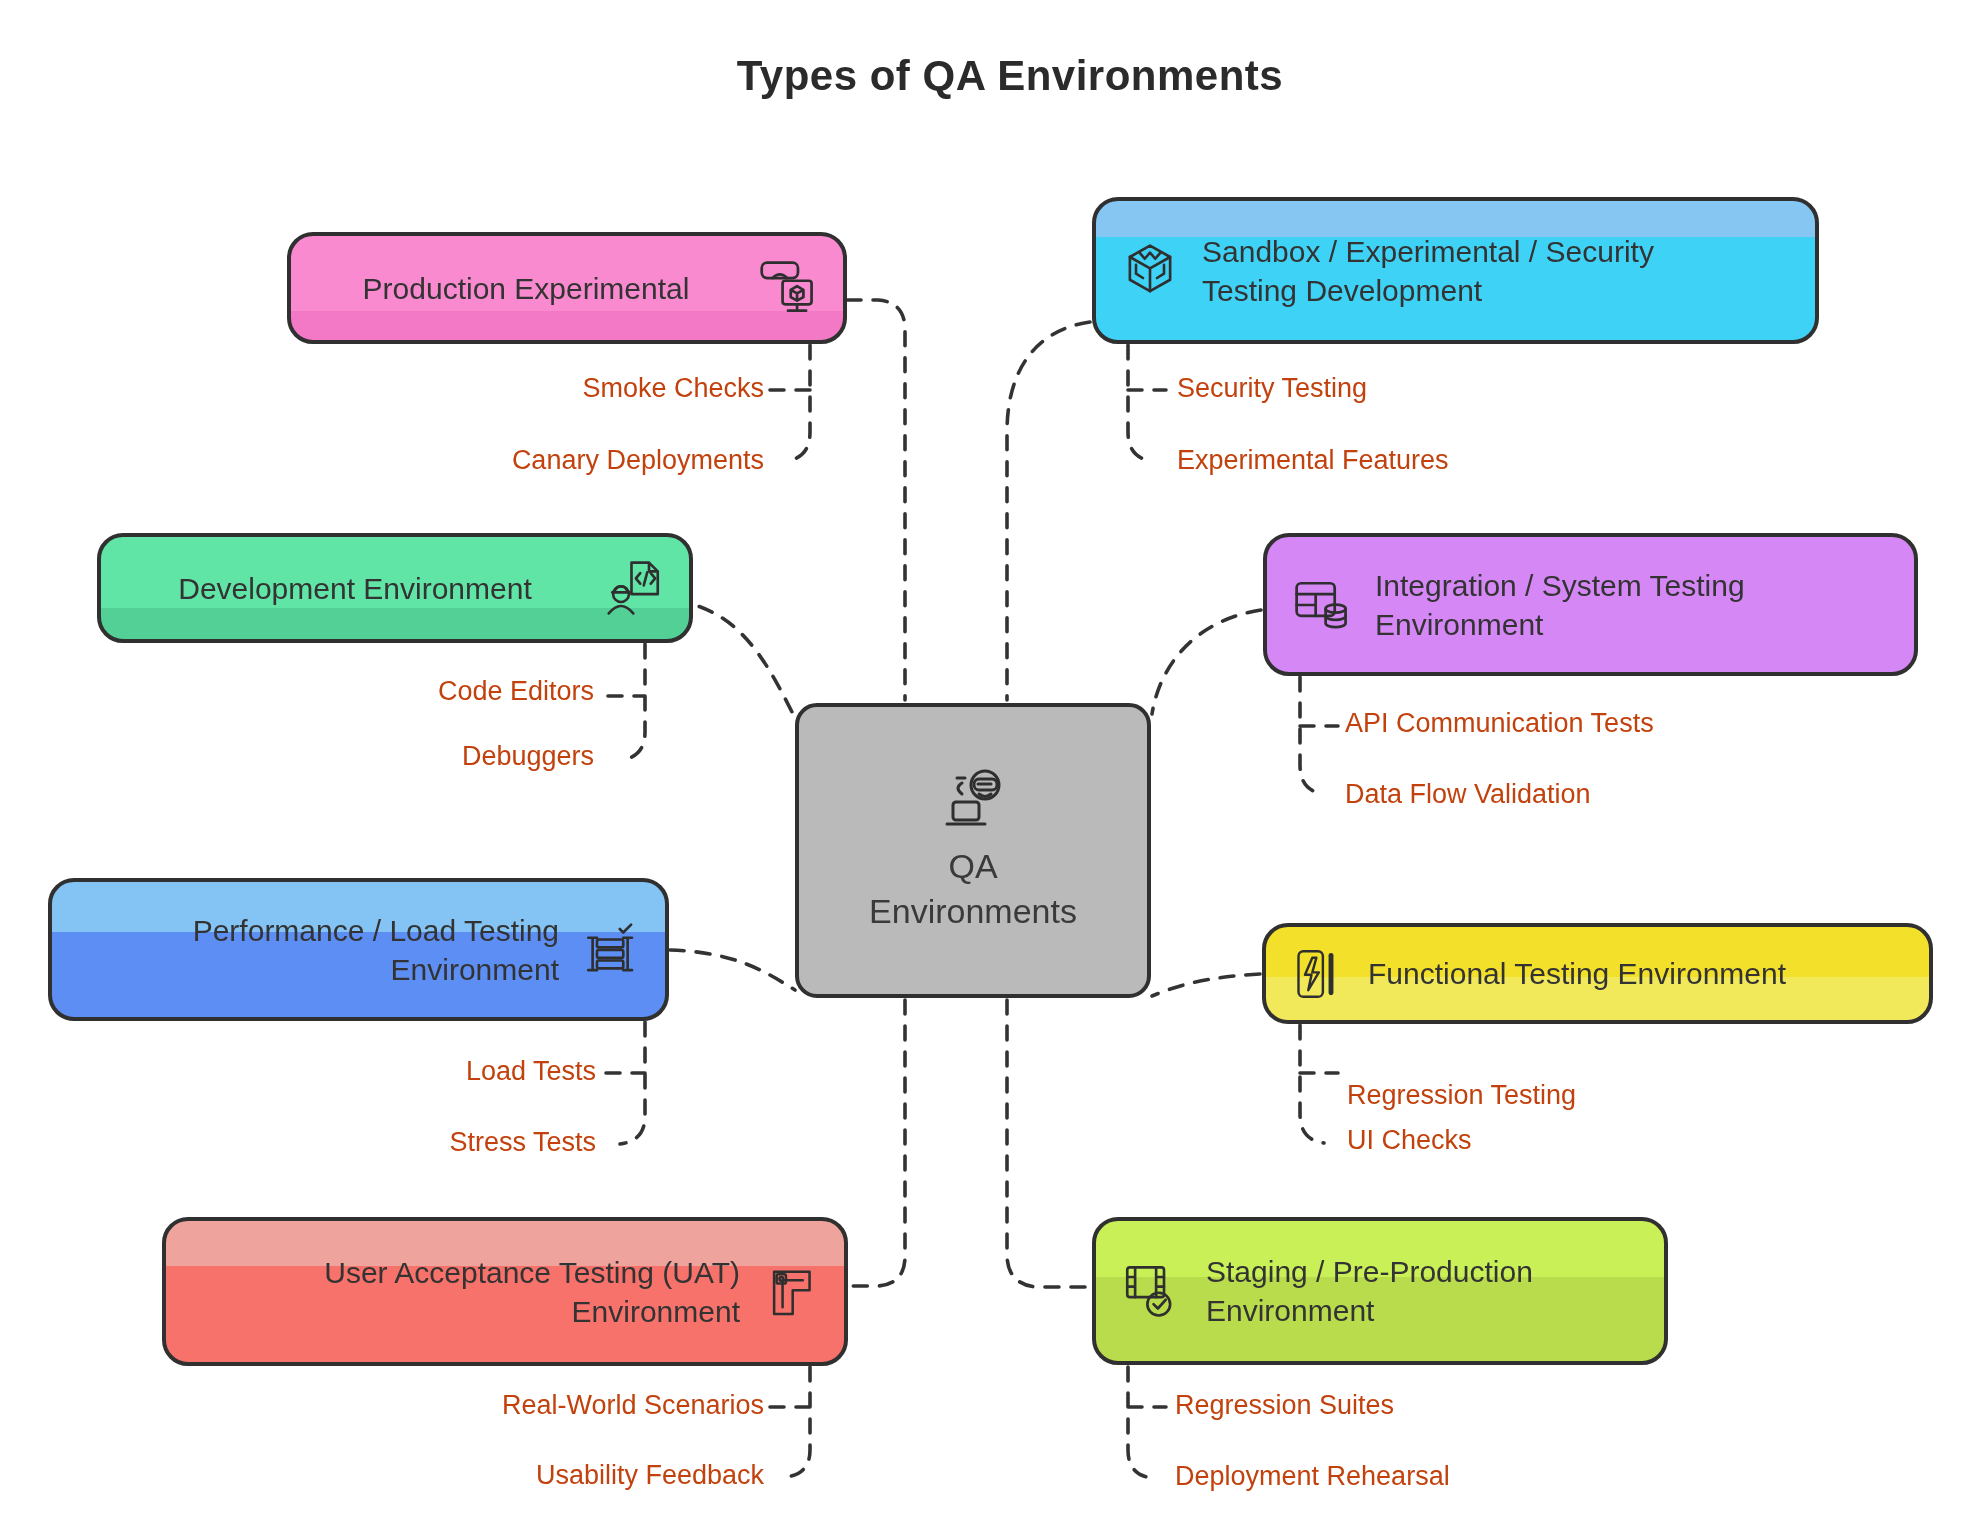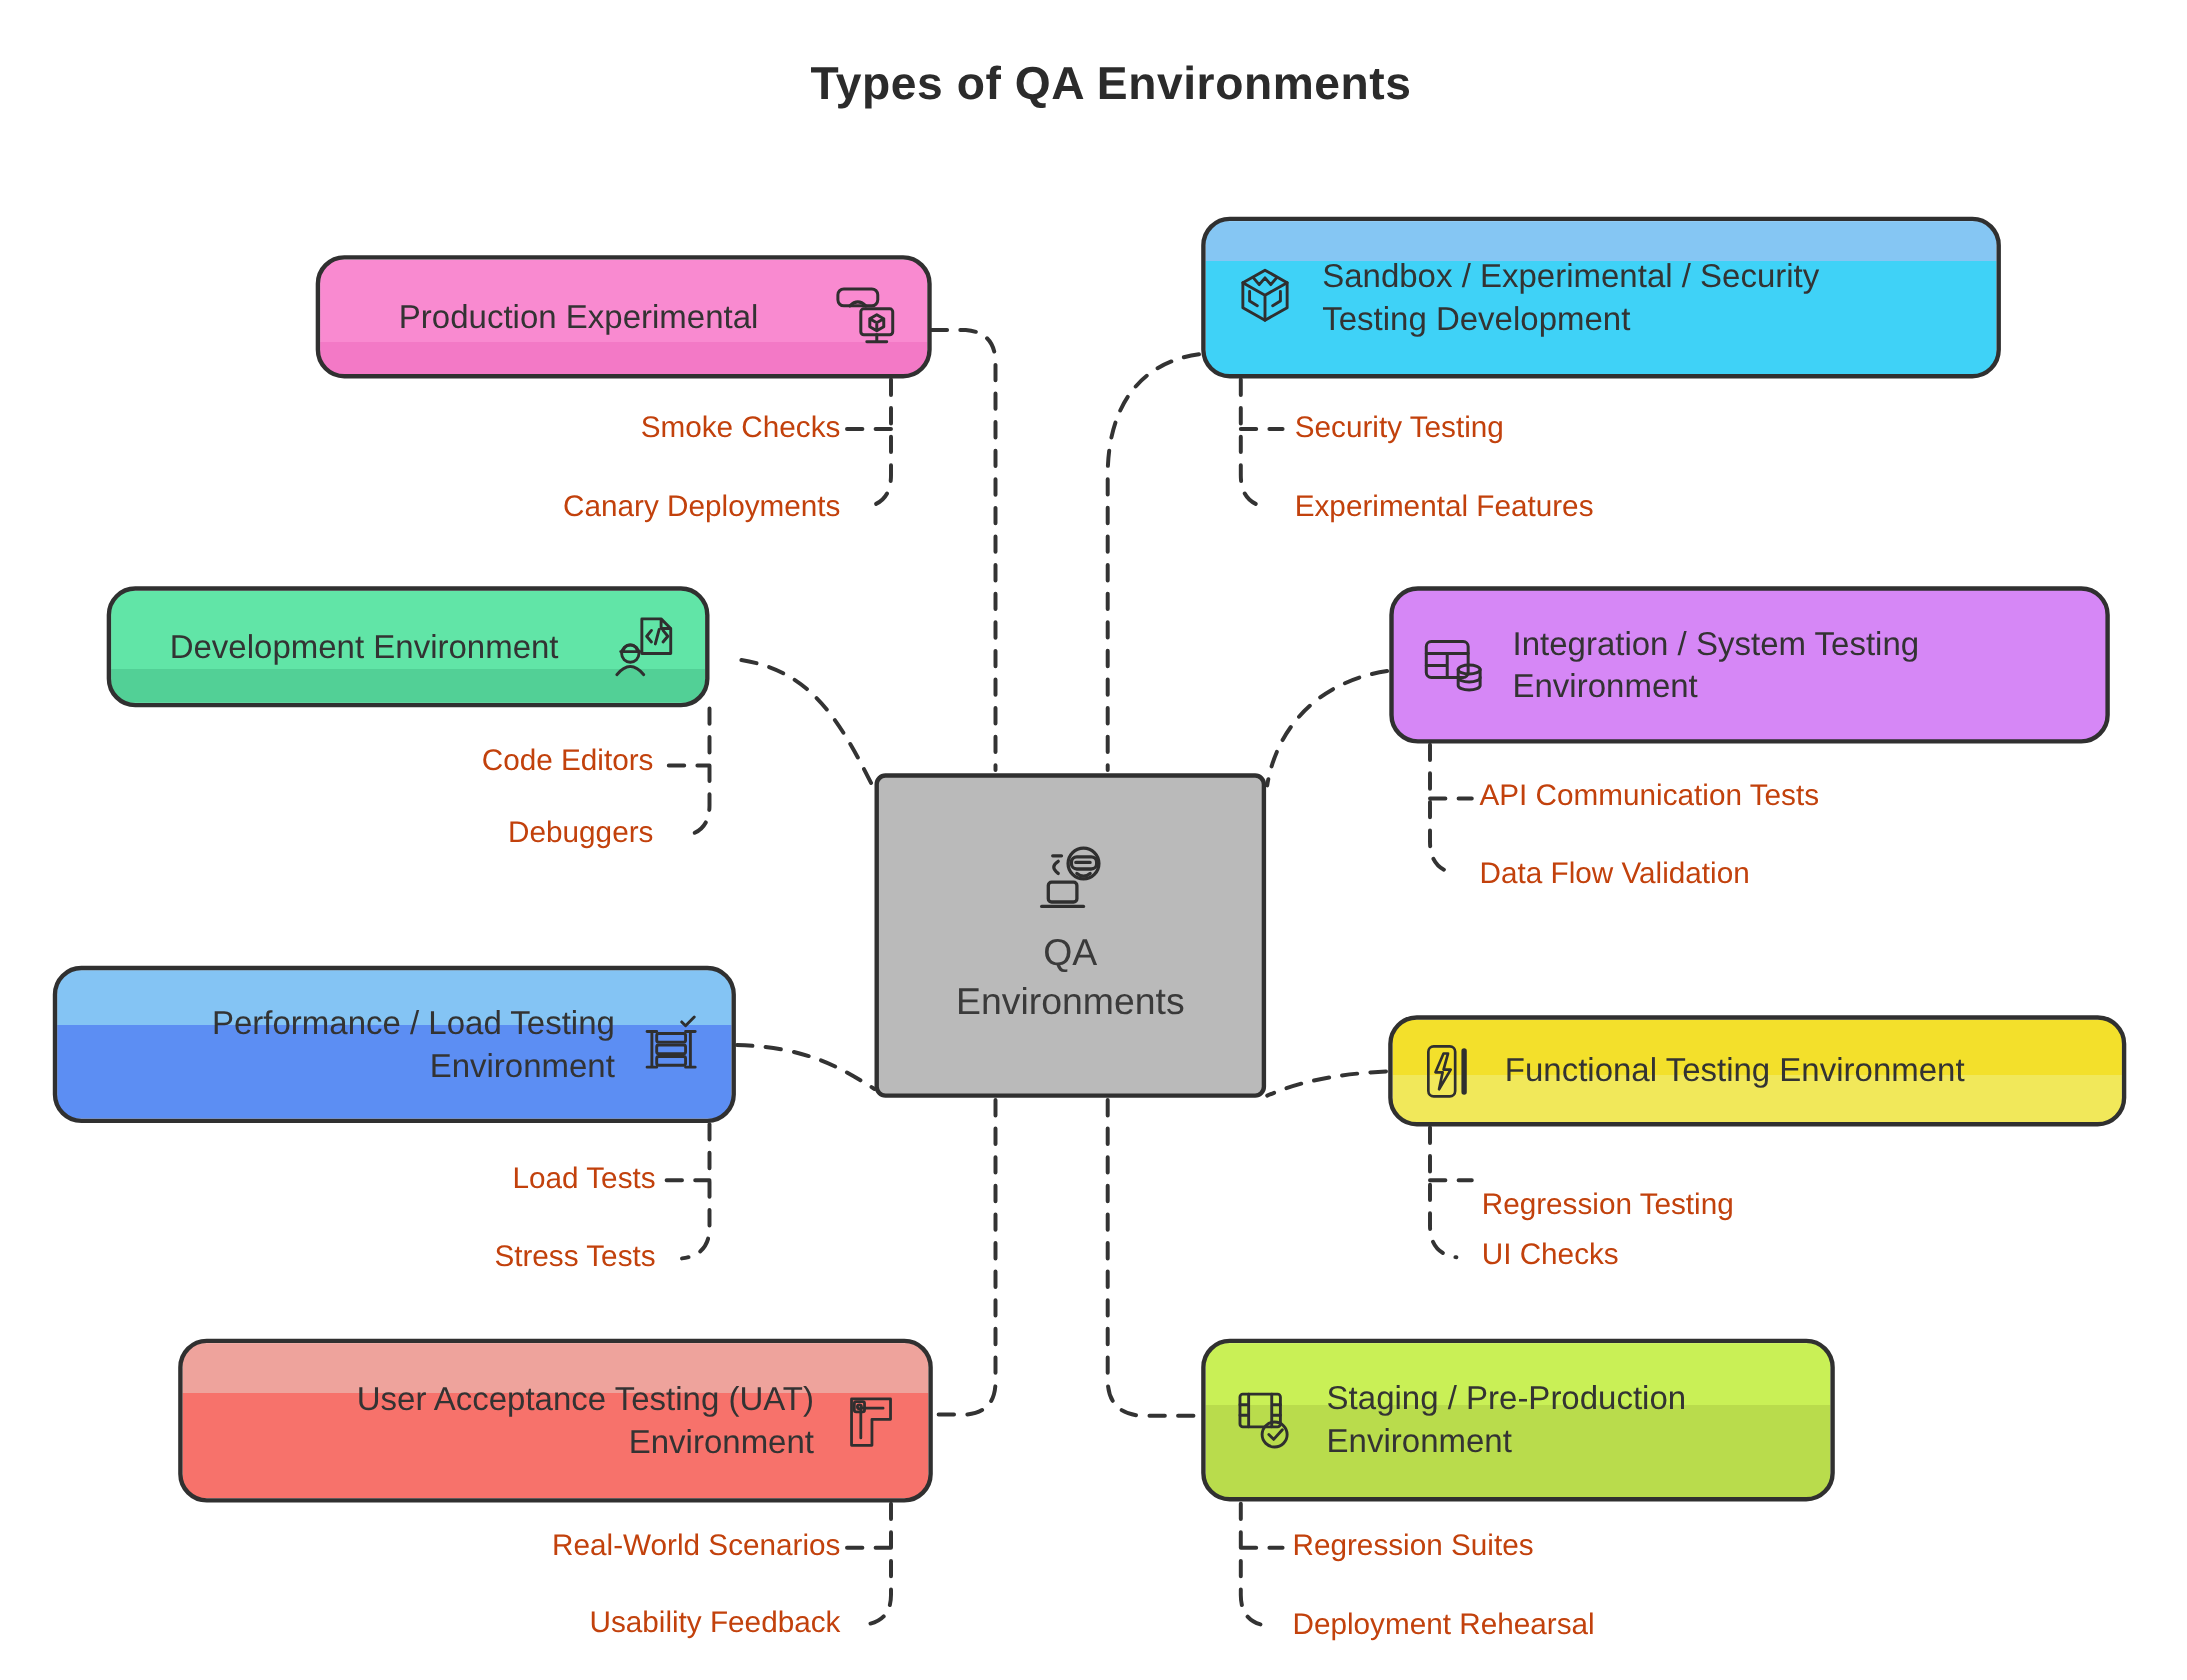--- a/index.html
+++ b/index.html
@@ -11,34 +11,34 @@
   .connectors path{fill:none;stroke:#333333;stroke-width:3.6;stroke-dasharray:14 12;
                    stroke-linecap:round;stroke-linejoin:round;}
   .env-box{position:absolute;box-sizing:border-box;border:4px solid #303030;border-radius:26px;
            display:flex;align-items:center;padding:0 26px;gap:24px;font-size:30px;color:#333333;}
   .env-box .lbl{line-height:39px;white-space:nowrap;}
   .align-right .lbl{text-align:right;}
   .align-left .lbl{text-align:left;}
   .center-lbl{flex:1;text-align:center;}
   .box-production{left:287px;top:232px;width:560px;height:112px;
       background:linear-gradient(180deg,#f98ad0 0%,#f98ad0 72%,#f379c6 72%);}
-  .box-development{left:97px;top:533px;width:548px;height:110px;
+  .box-development{left:97px;top:533px;width:596px;height:110px;
       background:linear-gradient(180deg,#61e5a7 0%,#61e5a7 70%,#52d096 70%);}
   .box-performance{left:48px;top:878px;width:621px;height:143px;justify-content:flex-end;
       background:linear-gradient(180deg,#84c4f4 0%,#84c4f4 37%,#5c8ef3 37%);}
   .box-uat{left:162px;top:1217px;width:686px;height:149px;justify-content:flex-end;
       background:linear-gradient(180deg,#eea39c 0%,#eea39c 32%,#f7726b 32%);}
   .box-sandbox{left:1092px;top:197px;width:727px;height:147px;
       background:linear-gradient(180deg,#85c6f3 0%,#85c6f3 26%,#3fd2f7 26%);}
   .box-integration{left:1263px;top:533px;width:655px;height:143px;background:#d687f6;}
   .box-functional{left:1262px;top:923px;width:671px;height:101px;
       background:linear-gradient(180deg,#f3e02b 0%,#f3e02b 54%,#f1e85a 54%);}
   .box-staging{left:1092px;top:1217px;width:576px;height:148px;
       background:linear-gradient(180deg,#c9f056 0%,#c9f056 40%,#b9dc4c 40%);gap:28px;}
-  .box-center{left:795px;top:703px;width:356px;height:295px;background:#bababa;border-radius:10px;
+  .box-center{left:795px;top:703px;width:356px;height:295px;background:#bababa;border-radius:22px;
       flex-direction:column;justify-content:center;gap:10px;}
   .box-center .lbl{font-size:34px;line-height:45px;text-align:center;color:#3a3a3a;}
   .sub{position:absolute;font-size:27px;color:#c2410c;white-space:nowrap;line-height:32px;}
   .icon{flex:0 0 auto;}
   .icon path,.icon rect,.icon circle,.icon polygon,.icon ellipse,.icon polyline{
       fill:none;stroke:#2f2f2f;stroke-width:3;stroke-linecap:round;stroke-linejoin:round;}
 </style>
 </head>
 <body>
 

